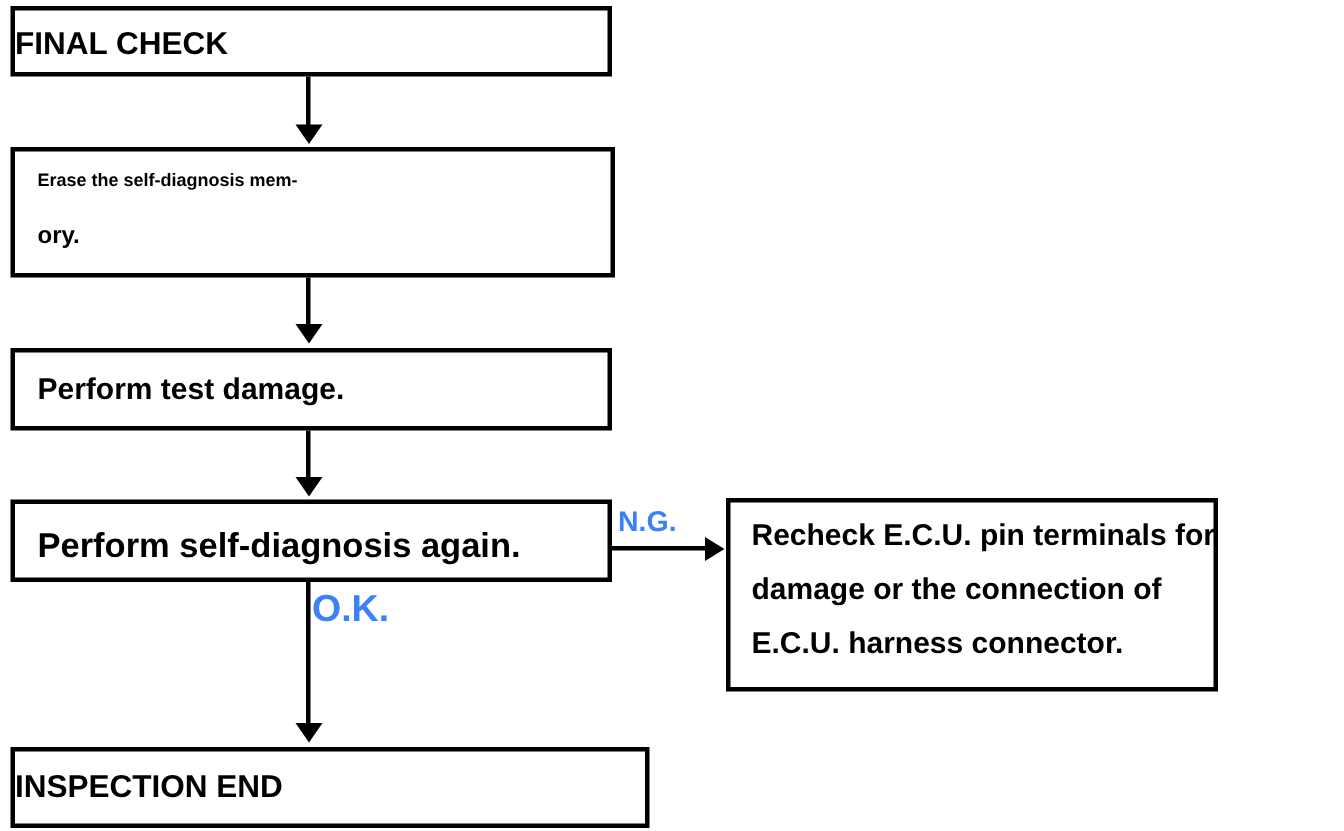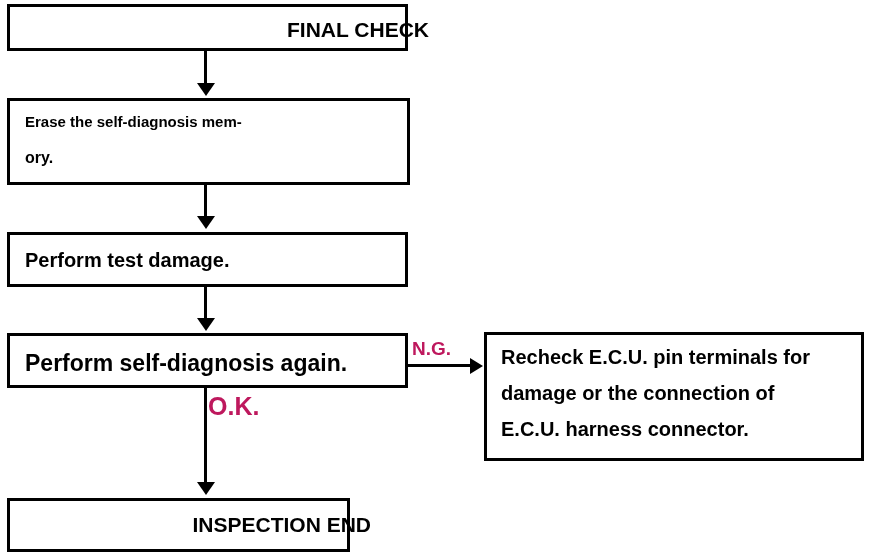--- a/index.html
+++ b/index.html
@@ -26,23 +26,22 @@
   }
   .node-text {
     position: absolute;
     font-weight: bold;
     color: #000000;
     white-space: pre;
     letter-spacing: 0px;
   }
   .txt-center {
     width: 100%;
-    text-align: right;
+    text-align: left;
     left: 0;
-    padding-left: 24px;
   }
   .txt-left {
     text-align: left;
   }
   
   .vline {
     position: absolute;
     width: 3px;
     background: #000000;
   }
@@ -63,38 +62,38 @@
     position: absolute;
     width: 0;
     height: 0;
     border-top: 8px solid transparent;
     border-bottom: 8px solid transparent;
     border-left: 13px solid #000000;
   }
   .edge-label {
     position: absolute;
     font-weight: bold;
-    color: #be185d;
+    color: #3b82f6;
     white-space: pre;
   }
 </style>
 </head>
 <body>
 
 <div id="canvas">
 
   <div class="node" style="left:7px; top:4px; width:401px; height:47px;">
     <div class="node-text txt-center" style="top:11px; font-size:21px;">FINAL CHECK</div>
   </div>
 
   <div class="vline" style="left:204px; top:51px; height:34px;"></div>
   <div class="arrow-down" style="left:197px; top:83px;"></div>
 
   <div class="node" style="left:7px; top:98px; width:403px; height:87px;">
-    <div class="node-text txt-left" style="left:15px; top:12px; font-size:15px;">Erase the self-diagnosis mem-</div>
+    <div class="node-text txt-left" style="left:15px; top:12px; font-size:12px;">Erase the self-diagnosis mem-</div>
     <div class="node-text txt-left" style="left:15px; top:48px; font-size:16px;">ory.</div>
   </div>
 
   <div class="vline" style="left:204px; top:185px; height:33px;"></div>
   <div class="arrow-down" style="left:197px; top:216px;"></div>
 
   <div class="node" style="left:7px; top:232px; width:401px; height:55px;">
     <div class="node-text txt-left" style="left:15px; top:14px; font-size:20px;">Perform test damage.</div>
   </div>
 
@@ -106,23 +105,23 @@
   </div>
 
   <div class="hline" style="left:408px; top:364px; width:64px;"></div>
   <div class="arrow-right" style="left:470px; top:358px;"></div>
   <div class="edge-label" style="left:412px; top:338px; font-size:19px;">N.G.</div>
 
   <div class="vline" style="left:204px; top:388px; height:96px;"></div>
   <div class="arrow-down" style="left:197px; top:482px;"></div>
   <div class="edge-label" style="left:208px; top:392px; font-size:25px;">O.K.</div>
 
-  <div class="node" style="left:484px; top:332px; width:380px; height:129px;">
+  <div class="node" style="left:484px; top:332px; width:328px; height:129px;">
     <div class="node-text txt-left" style="left:14px; top:11px; font-size:20px;">Recheck E.C.U. pin terminals for</div>
     <div class="node-text txt-left" style="left:14px; top:47px; font-size:20px;">damage or the connection of</div>
     <div class="node-text txt-left" style="left:14px; top:83px; font-size:20px;">E.C.U. harness connector.</div>
   </div>
 
-  <div class="node" style="left:7px; top:498px; width:343px; height:54px;">
+  <div class="node" style="left:7px; top:498px; width:426px; height:54px;">
     <div class="node-text txt-center" style="top:12px; font-size:21px;">INSPECTION END</div>
   </div>
 
 </div>
 
 </body></html>

